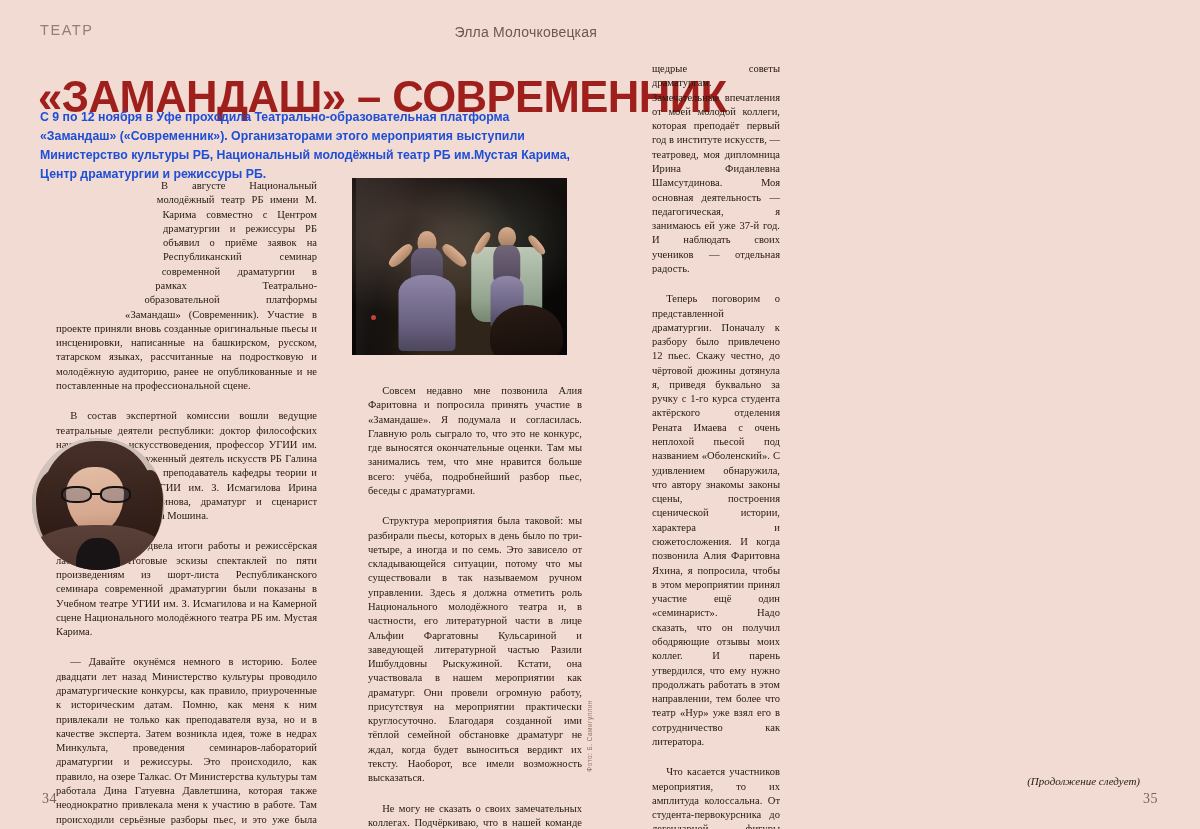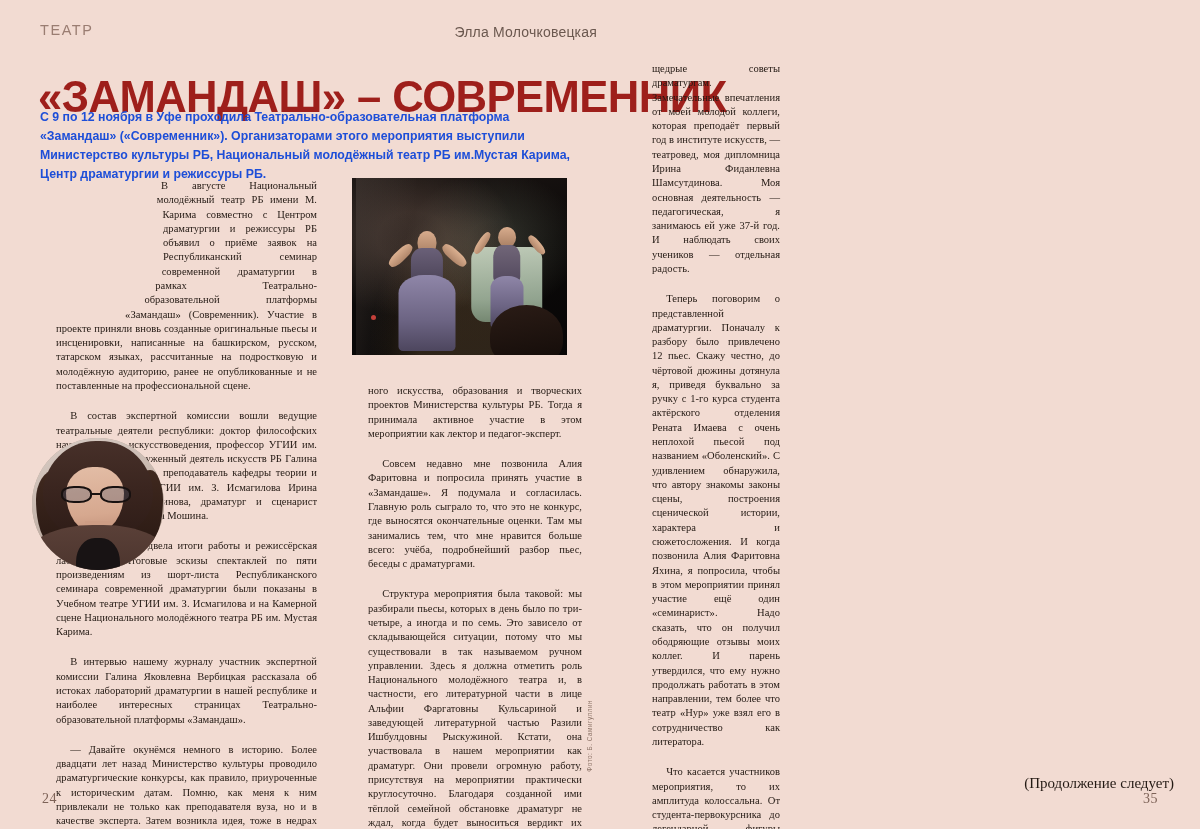--- a/index.html
+++ b/index.html
@@ -294,23 +294,24 @@
     font-size: 6.4px;
     letter-spacing: .5px;
     color: #8d7468;
     writing-mode: vertical-rl;
     transform: rotate(180deg);
     transform-origin: center;
     white-space: nowrap;
   }
   .tobecontinued {
     position: absolute;
-    right: 26px;
+    right: 60px;
     top: 775px;
-    font-size: 15px;
+    font-style: italic;
+    font-size: 11px;
     color: #241a14;
   }
   .folio {
     position: absolute;
     bottom: 22px;
     font-family: "Liberation Serif", serif;
     font-size: 14px;
     color: #7d6257;
     letter-spacing: .5px;
   }
@@ -365,42 +366,40 @@
       <span class="neck"></span>
       <span class="body"></span>
       <span class="shirt"></span>
     </div>
 
     <div class="col col-1">
       <div class="wrap-portrait"></div>
       <p>В августе Национальный молодёжный театр РБ имени М. Карима совместно с Центром драматургии и режиссуры РБ объявил о приёме заявок на Республиканский семинар современной драматургии в рамках Театрально-образовательной платформы «Замандаш» (Современник). Участие в проекте приняли вновь созданные оригинальные пьесы и инсценировки, написанные на башкирском, русском, татарском языках, рассчитанные на подростковую и молодёжную аудиторию, ранее не опубликованные и не поставленные на профессиональной сцене.</p>
       <p>В состав экспертной комиссии вошли ведущие театральные деятели республики: доктор философских наук, кандидат искусствоведения, профессор УГИИ им. З. Исмагилова, заслуженный деятель искусств РБ Галина Яковлевна Вербицкая, преподаватель кафедры теории и истории искусства УГИИ им. З. Исмагилова Ирина Фиданлевна Шамсутдинова, драматург и сценарист Наталия Александровна Мошина.</p>
       <p>11–12 ноября подвела итоги работы и режиссёрская лаборатория. Итоговые эскизы спектаклей по пяти произведениям из шорт-листа Республиканского семинара современной драматургии были показаны в Учебном театре УГИИ им. З. Исмагилова и на Камерной сцене Национального молодёжного театра РБ им. Мустая Карима.</p>
-      <p>В интервью нашему журналу участник экспертной комиссии Галина Яковлевна Вербицкая рассказала об истоках лабораторий драматургии в нашей республике и наиболее интересных страницах Театрально-образовательной платформы «Замандаш».</p>
       <p>— Давайте окунёмся немного в историю. Более двадцати лет назад Министерство культуры проводило драматургические конкурсы, как правило, приуроченные к историческим датам. Помню, как меня к ним привлекали не только как преподавателя вуза, но и в качестве эксперта. Затем возникла идея, тоже в недрах Минкульта, проведения семинаров-лабораторий драматургии и режиссуры. Это происходило, как правило, на озере Талкас. От Министерства культуры там работала Дина Гатуевна Давлетшина, которая также неоднократно привлекала меня к участию в работе. Там происходили серьёзные разборы пьес, и это уже была школа: не конкурсы, а учёба, просвещение. И уже тогда активно подключались к процессу режиссёры, показывавшие свои эскизы. Было много открытий, среди которых известные сейчас Сарвар Рашитовна Сурина, Владимир Жеребцов. Также у истоков этих лабораторий находился драматург Наиль Гаитбаев, который очень серьёзно анализировал все пьесы.</p>
 
     </div>
 
     <div class="col col-2">
-      <p class="noindent">ного искусства, образования и творческих проектов Министерства культуры РБ. Тогда я принимала активное участие в этом мероприятии как лектор и педагог-эксперт.</p>
       <p>Совсем недавно мне позвонила Алия Фаритовна и попросила принять участие в «Замандаше». Я подумала и согласилась. Главную роль сыграло то, что это не конкурс, где выносятся окончательные оценки. Там мы занимались тем, что мне нравится больше всего: учёба, подробнейший разбор пьес, беседы с драматургами.</p>
       <p>Структура мероприятия была таковой: мы разбирали пьесы, которых в день было по три-четыре, а иногда и по семь. Это зависело от складывающейся ситуации, потому что мы существовали в так называемом ручном управлении. Здесь я должна отметить роль Национального молодёжного театра и, в частности, его литературной части в лице Альфии Фаргатовны Кульсариной и заведующей литературной частью Разили Ишбулдовны Рыскужиной. Кстати, она участвовала в нашем мероприятии как драматург. Они провели огромную работу, присутствуя на мероприятии практически круглосуточно. Благодаря созданной ими тёплой семейной обстановке драматург не ждал, когда будет выноситься вердикт их тексту. Наоборот, все имели возможность высказаться.</p>
       <p>Не могу не сказать о своих замечательных коллегах. Подчёркиваю, что в нашей команде не было председателя и рядовых членов, все были на равных. Это драматург и сценарист Наталья Александровна Мошина, которая подходила к разборам как практик, давая бесценные</p>
     </div>
 
     <div class="col col-3">
       <p class="noindent">щедрые советы драматургам. Замечательные впечатления от моей молодой коллеги, которая преподаёт первый год в институте искусств, — театровед, моя дипломница Ирина Фиданлевна Шамсутдинова. Моя основная деятельность — педагогическая, я занимаюсь ей уже 37-й год. И наблюдать своих учеников — отдельная радость.</p>
       <p>Теперь поговорим о представленной драматургии. Поначалу к разбору было привлечено 12 пьес. Скажу честно, до чёртовой дюжины дотянула я, приведя буквально за ручку с 1-го курса студента актёрского отделения Рената Имаева с очень неплохой пьесой под названием «Оболенский». С удивлением обнаружила, что автору знакомы законы сцены, построения сценической истории, характера и сюжетосложения. И когда позвонила Алия Фаритовна Яхина, я попросила, чтобы в этом мероприятии принял участие ещё один «семинарист». Надо сказать, что он получил ободряющие отзывы моих коллег. И парень утвердился, что ему нужно продолжать работать в этом направлении, тем более что театр «Нур» уже взял его в сотрудничество как литератора.</p>
       <p>Что касается участников мероприятия, то их амплитуда колоссальна. От студента-первокурсника до легендарной фигуры Леонида Алексеевича Соколова. Это известнейший писатель-юморист, автор многих книг, лауреат литературных премий. В «Литературной газете» он постоянно публикуется в рубрике «Рога и копыта», где вышла уже 75-я публикация. И вдруг этот состоявшийся человек решил, что называется, сесть за ученическую парту, попробовав силы на стезе драматургии. Надо было видеть, насколько он серьёзно и не снисходительно слушал разбор своего текста и те рекомендации, которые ему давались. Текст действительно был очень своеобразный. Назывался «Любовь в огне», такой юмористический парафраз на тему «Божественной комедии».</p>
 
     </div>
 
     <div class="photo-credit-vert">Фото: Б. Самигуллин</div>
 
-    <div class="folio folio-left">24</div>
+    <div class="folio folio-left">34</div>
   </div>
 
   <div class="page page-right">
 
     <div class="tobecontinued">(Продолжение следует)</div>
     <div class="folio folio-right">35</div>
   </div>
 
 </div>
 

